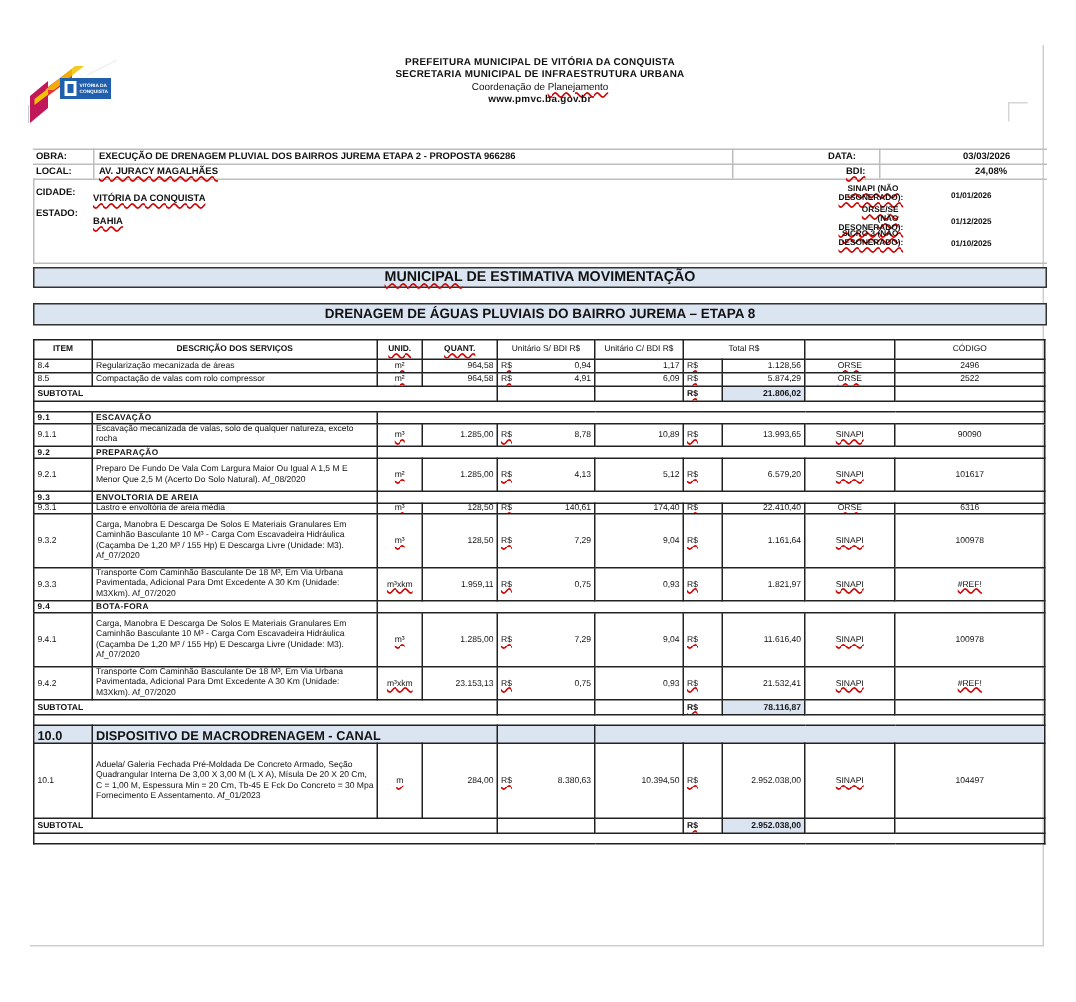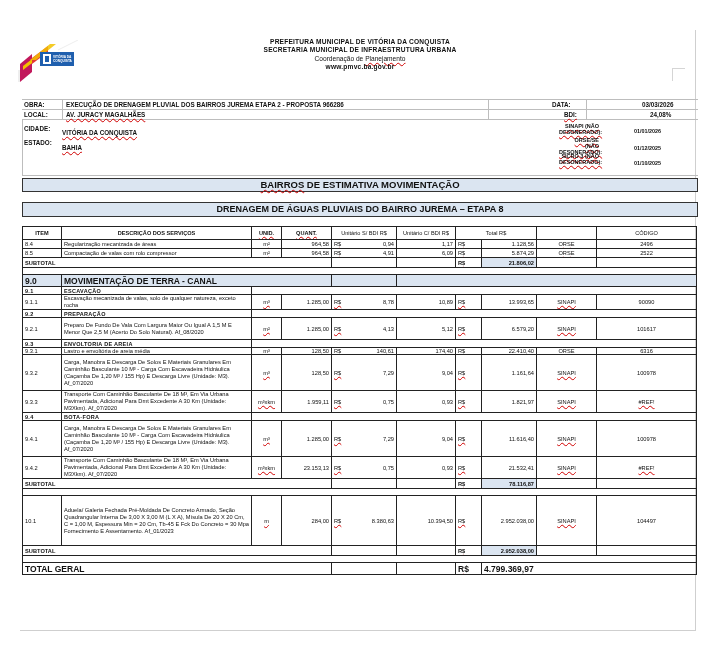--- a/index.html
+++ b/index.html
@@ -96,21 +96,21 @@
       <div class="wavy">DESONERADO):</div>
     </div>
   <div class="info-row" style="left:612px;top:45px;font-size:5.4px;">01/12/2025</div>
   <div class="info-row" style="left:537px;top:54px;line-height:6px;font-size:5.5px;text-align:right;width:40px;">
       <div class="wavy">SICRO 3 (NÃO</div>
       <div class="wavy">DESONERADO):</div>
     </div>
   <div class="info-row" style="left:612px;top:60px;font-size:5.4px;">01/10/2025</div>
 </div>
 
-<div class="banner banner1"><span class="wavy">BAIRROS</span><span> DE ESTIMATIVA MOVIMENTAÇÃO</span></div>
+<div class="banner banner1"><span class="wavy">MUNICIPAL</span><span> DE ESTIMATIVA MOVIMENTAÇÃO</span></div>
 <div class="banner banner2">DRENAGEM DE ÁGUAS PLUVIAIS DO BAIRRO JUREMA – ETAPA 8</div>
 
 <table class="main">
   <colgroup>
     <col style="width:39px">
       <col style="width:190px">
       <col style="width:30px">
       <col style="width:50px">
       <col style="width:65px">
       <col style="width:59px">
@@ -162,26 +162,20 @@
         <td></td>
     <td class="wavy">R$</td>
     <td class="subtot">21.806,02</td>
     <td></td>
         <td></td>
   </tr>
   <tr class="gap">
         <td colspan="10"></td>
       </tr>
 
-  <tr class="sec">
-    <td>9.0</td>
-    <td colspan="3">MOVIMENTAÇÃO DE TERRA - CANAL</td>
-    <td></td>
-    <td colspan="5"></td>
-  </tr>
   <tr class="subsec">
     <td>9.1</td>
     <td>ESCAVAÇÃO</td>
     <td colspan="8" style="border-bottom:none"></td>
   </tr>
   <tr style="height:15px">
     <td>9.1.1</td>
     <td class="desc">Escavação mecanizada de valas, solo de qualquer natureza, exceto rocha</td>
     <td class="ctr wavy">m³</td>
     <td class="num">1.285,00</td>
@@ -285,20 +279,26 @@
         <td></td>
     <td class="wavy">R$</td>
     <td class="subtot">78.116,87</td>
     <td></td>
         <td></td>
   </tr>
   <tr class="gap">
         <td colspan="10"></td>
       </tr>
 
+  <tr class="sec">
+    <td>10.0</td>
+    <td colspan="3">DISPOSITIVO DE MACRODRENAGEM - CANAL</td>
+    <td></td>
+    <td colspan="5"></td>
+  </tr>
   <tr style="height:50px">
     <td>10.1</td>
     <td class="desc">Aduela/ Galeria Fechada Pré-Moldada De Concreto Armado, Seção Quadrangular Interna De 3,00 X 3,00 M (L X A), Mísula De 20 X 20 Cm, C = 1,00 M, Espessura Min = 20 Cm, Tb-45 E Fck Do Concreto = 30 Mpa Fornecimento E Assentamento. Af_01/2023</td>
     <td class="ctr wavy">m</td>
     <td class="num">284,00</td>
     <td><span class="wavy">R$</span><span style="float:right">8.380,63</span></td>
     <td class="num">10.394,50</td>
     <td class="rs wavy">R$</td>
     <td class="num">2.952.038,00</td>
     <td class="ctr wavy">SINAPI</td>
@@ -309,21 +309,14 @@
     <td></td>
         <td></td>
     <td class="wavy">R$</td>
     <td class="subtot">2.952.038,00</td>
     <td></td>
         <td></td>
   </tr>
   <tr class="gap">
         <td colspan="10"></td>
       </tr>
-  <tr class="total">
-    <td colspan="4">TOTAL GERAL</td>
-    <td></td>
-        <td></td>
-    <td class="wavy">R$</td>
-    <td colspan="3">4.799.369,97</td>
-  </tr>
 </tbody>
   </table>
 
 </body></html>

